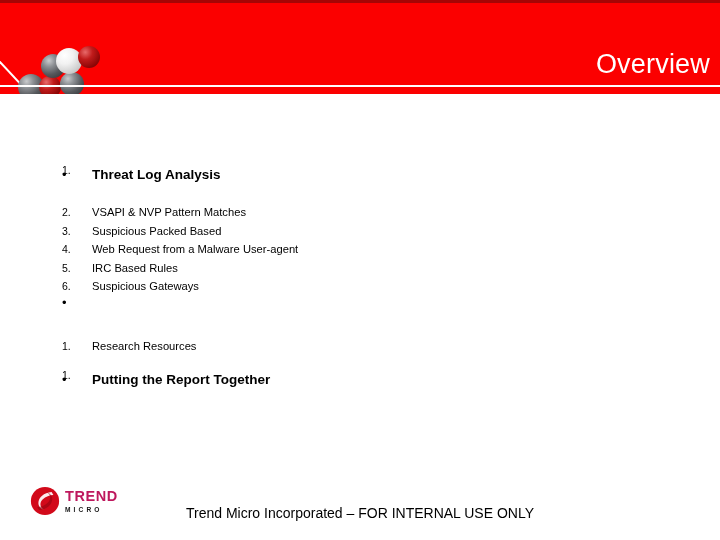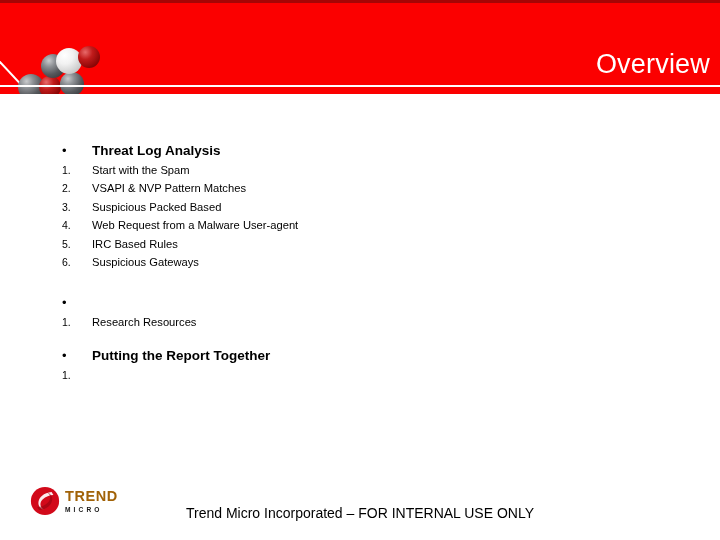--- a/index.html
+++ b/index.html
@@ -112,20 +112,21 @@
   }
   .marker {
     width: 30px;
     flex: 0 0 30px;
     text-align: left;
     color: #000000;
   }
   .row-text {
     flex: 1 1 auto;
     white-space: nowrap;
+    margin-top: 24px;
   }
 
   
   .row.lvl1 {
     height: 21px;
   }
   .row.lvl1 .marker {
     font-size: 13px;
     line-height: 21px;
   }
@@ -174,21 +175,21 @@
   .logo-text {
     position: absolute;
     left: 35px;
     top: 5px;
   }
   .logo-trend {
     font-size: 14.5px;
     line-height: 15px;
     font-weight: bold;
     letter-spacing: 0.6px;
-    color: #a16207;
+    color: #be185d;
     font-family: "Liberation Sans", sans-serif;
   }
   .logo-micro {
     font-size: 6.6px;
     line-height: 9px;
     font-weight: bold;
     letter-spacing: 3.1px;
     color: #1a1a1a;
     margin-top: 1px;
     font-family: "Liberation Sans", sans-serif;
@@ -231,21 +232,20 @@
 
   <div class="content">
 
     <div class="list-block block-1">
       <div class="row lvl1">
         <span class="marker">•</span>
         <span class="row-text">Threat Log Analysis</span>
       </div>
       <div class="row lvl2">
         <span class="marker">1.</span>
-        <span class="row-text">Start with the Spam</span>
       </div>
       <div class="row lvl2">
         <span class="marker">2.</span>
         <span class="row-text">VSAPI &amp; NVP Pattern Matches</span>
       </div>
       <div class="row lvl2">
         <span class="marker">3.</span>
         <span class="row-text">Suspicious Packed Based</span>
       </div>
       <div class="row lvl2">

